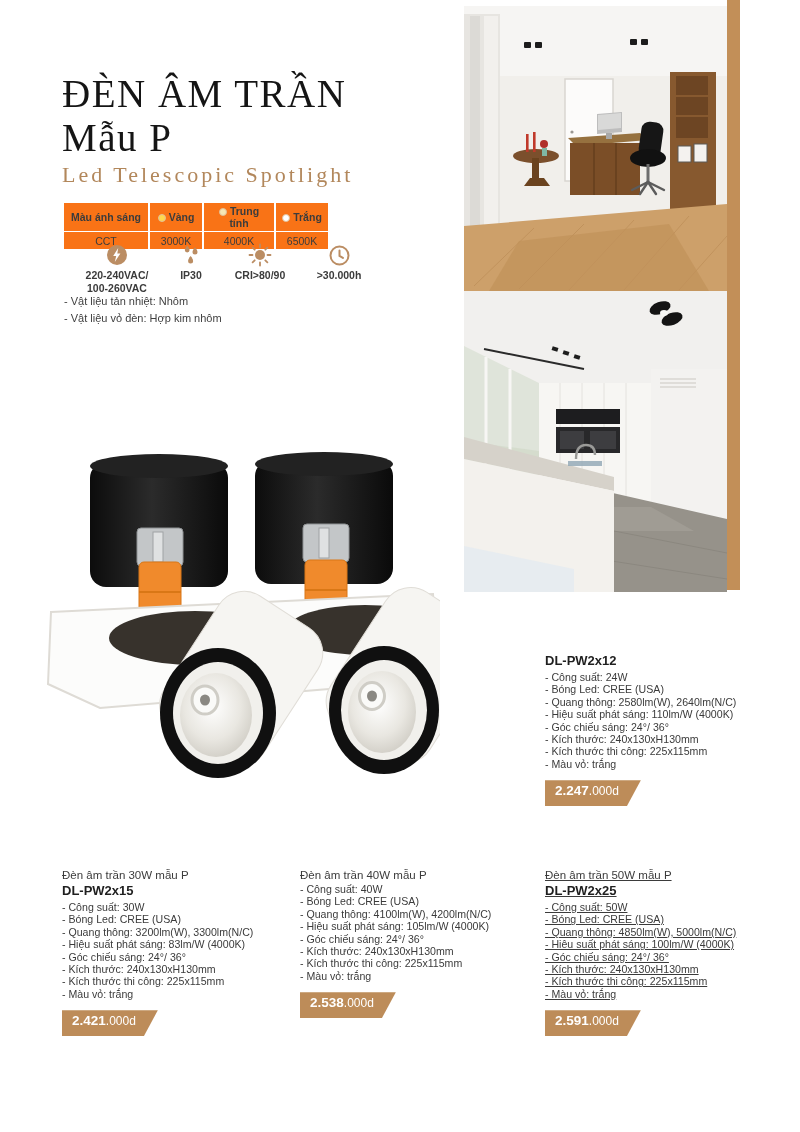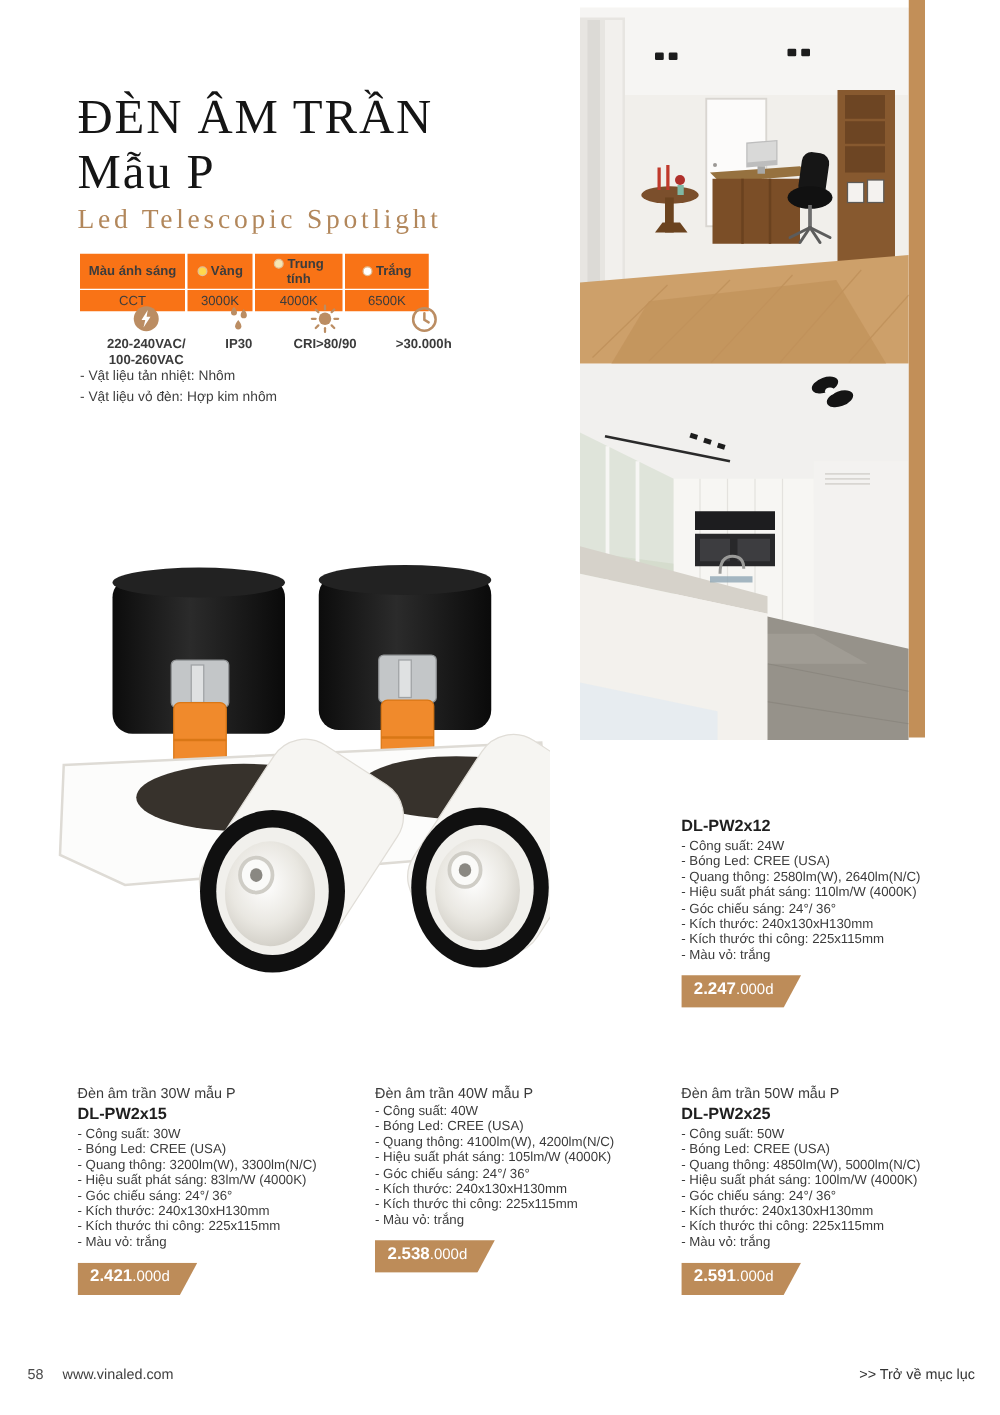--- a/index.html
+++ b/index.html
@@ -14,21 +14,21 @@
               font-size:22px; letter-spacing:3px; color:#b2875b; }
 
   
   .cct { position:absolute; left:62px; top:202px; border-collapse:separate; border-spacing:2px 1px; }
   .cct td { font-size:10.5px; text-align:center; vertical-align:middle; padding:2px 6px; height:17px; color:#3c3c3c; }
   .cct .hd td { background:#f97316; font-weight:bold; }
   .cct .vals td { background:#f97316; }
   .cct td.c0 { width:84px; }
   .cct td.c1 { width:52px; }
   .cct td.c2 { width:70px; }
-  .cct td.c3 { width:67px; }
+  .cct td.c3 { width:52px; }
   .dot { display:inline-block; width:8px; height:8px; border-radius:50%; margin-right:3px; vertical-align:-1px; border:1px solid #e2bf96; }
 
   
   .features { position:absolute; left:56px; top:244px; display:flex; align-items:flex-start;margin-left:22px; }
   .feat { display:flex; flex-direction:column; align-items:center; margin-right:14px; }
   .feat-icon { height:22px; display:flex; align-items:center; justify-content:center; margin-bottom:3px; }
   .feat-label { font-size:10.5px; font-weight:bold; color:#3b3b3b; text-align:center; white-space:pre-line; line-height:13px; }
 
   
   .materials { position:absolute; left:64px; top:293px; font-size:11px; line-height:16.5px; color:#3f3f3f; }
@@ -48,21 +48,21 @@
   .spec .pline { font-size:10.6px; color:#3b3b3b; line-height:12.4px; }
   .price-badge { display:inline-block; margin-top:10px; background:#bd8c59; color:#fff;
                  padding:4px 22px 8px 10px; font-size:13.5px; line-height:14px;
                  clip-path:polygon(0 0, 100% 0, calc(100% - 14px) 100%, 0 100%); }
   .price-badge .main { font-weight:bold; }
   .price-badge .suffix { font-size:12px; }
 
   .spec-1 { left:545px; top:653px; }
   .spec-2 { left:62px;  top:868px; }
   .spec-3 { left:300px; top:868px; }
-  .spec-4 { left:545px; top:868px; }
+  .spec-4 { left:545px; top:868px;text-decoration:underline; }
 
   
   .footer { position:absolute; left:0; right:0; top:1094px; height:20px; }
   .page-num { position:absolute; left:22px; font-size:11.5px; color:#4a4a4a; }
   .site { position:absolute; left:50px; font-size:11.5px; color:#3f3f3f; }
   .back-link { position:absolute; right:20px; font-size:11.5px; color:#333; }
 </style>
 </head>
 <body>
 
@@ -354,19 +354,14 @@
     <div class="pline">- Bóng Led: CREE (USA)</div>
     <div class="pline">- Quang thông: 4850lm(W), 5000lm(N/C)</div>
     <div class="pline">- Hiệu suất phát sáng: 100lm/W (4000K)</div>
     <div class="pline">- Góc chiếu sáng: 24°/ 36°</div>
     <div class="pline">- Kích thước: 240x130xH130mm</div>
     <div class="pline">- Kích thước thi công: 225x115mm</div>
     <div class="pline">- Màu vỏ: trắng</div>
     <div class="price-badge"><span class="main">2.591</span><span class="suffix">.000d</span></div>
   </div>
 
-  <div class="footer">
-    <span class="page-num">58</span>
-    <span class="site">www.vinaled.com</span>
-    <span class="back-link">&gt;&gt; Trở về mục lục</span>
-  </div>
 
 </div>
 
 </body></html>

